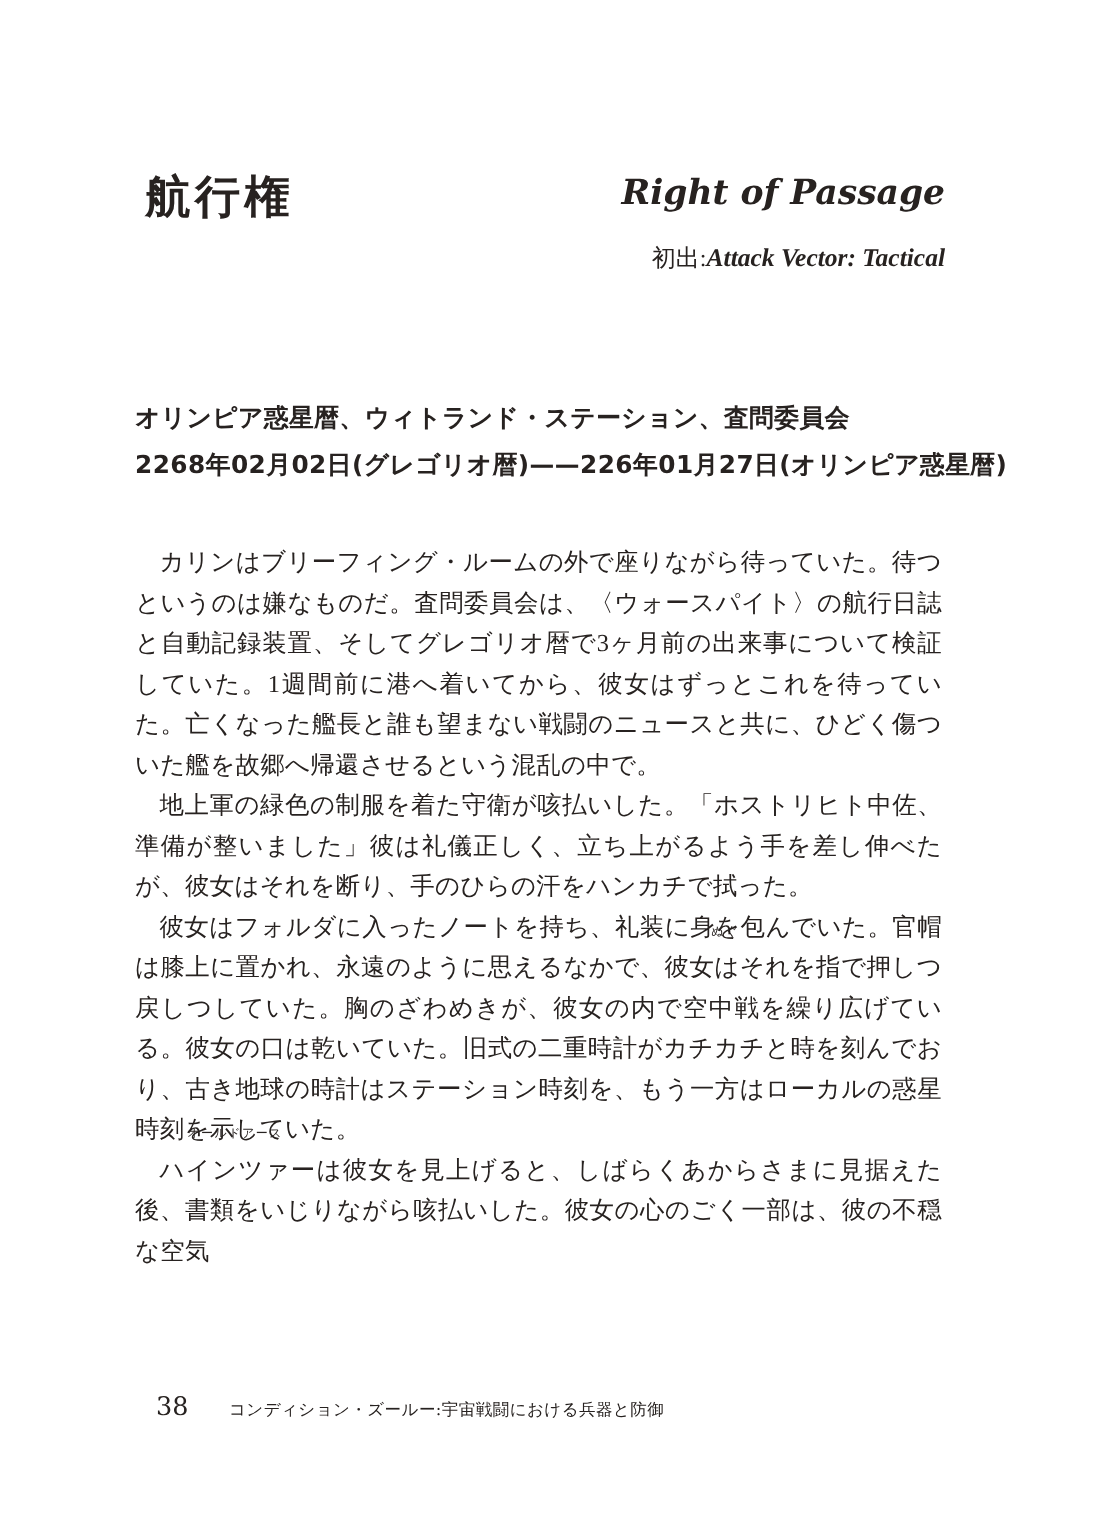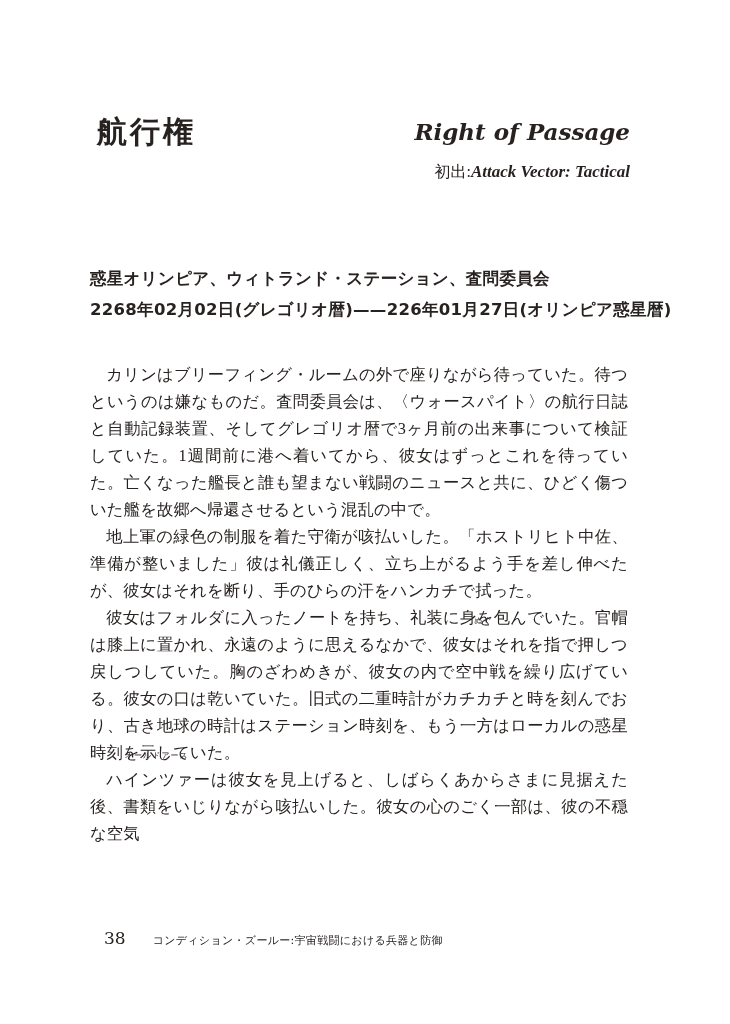--- a/index.html
+++ b/index.html
@@ -16,21 +16,21 @@
     overflow: hidden;
   }
   
   .title-row {
     position: absolute;
     left: 90px;
     right: 100px;
     top: 114px;
     display: flex;
     justify-content: space-between;
-    align-items: center;
+    align-items: flex-start;
   }
   .title-ja {
     margin: 0;
     padding-left: 7px;
     font-family: "DejaVu Sans", "Liberation Sans", sans-serif;
     font-weight: bold;
     font-size: 30px;
     letter-spacing: 3px;
     line-height: 36px;
   }
@@ -130,21 +130,21 @@
   <div class="title-row">
     <h1 class="title-ja">航行権</h1>
     <div class="title-en">Right of Passage</div>
   </div>
 
   <div class="source-row">
     <span class="source-label">初出:</span><span class="source-work">Attack Vector: Tactical</span>
   </div>
 
   <div class="scene-heading">
-    <div class="scene-line">惑星オリンピア、ウィトランド・ステーション、査問委員会</div>
+    <div class="scene-line">オリンピア惑星暦、ウィトランド・ステーション、査問委員会</div>
     <div class="scene-line">2268年02月02日(グレゴリオ暦)——226年01月27日(オリンピア惑星暦)</div>
   </div>
 
   <div class="body-text">
       <p class="body-para">カリンはブリーフィング・ルームの外で座りながら待っていた。待つというのは嫌なものだ。査問委員会は、〈ウォースパイト〉の航行日誌と自動記録装置、そしてグレゴリオ暦で3ヶ月前の出来事について検証していた。1週間前に港へ着いてから、彼女はずっとこれを待っていた。亡くなった<span class="rb">艦長<span class="rt">C O</span></span>と誰も望まない戦闘のニュースと共に、ひどく傷ついた艦を故郷へ帰還させるという混乱の中で。</p>
       <p class="body-para">地上軍の緑色の制服を着た守衛が咳払いした。「ホストリヒト中佐、準備が整いました」彼は礼儀正しく、立ち上がるよう手を差し伸べたが、彼女はそれを断り、手のひらの汗をハンカチで<span class="rb">拭<span class="rt">ぬぐ</span></span>った。</p>
       <p class="body-para">彼女はフォルダに入ったノートを持ち、礼装に身を包んでいた。官帽は膝上に置かれ、永遠のように思えるなかで、彼女はそれを指で押しつ戻しつしていた。胸のざわめきが、彼女の内で空中戦を繰り広げている。彼女の口は乾いていた。旧式の二重時計がカチカチと時を刻んでおり、<span class="rb">古き地球<span class="rt">オールドアース</span></span>の時計はステーション時刻を、もう一方はローカルの惑星時刻を示していた。</p>
       <p class="body-para">ハインツァーは彼女を見上げると、しばらくあからさまに見据えた後、書類をいじりながら咳払いした。彼女の心のごく一部は、彼の不穏な空気</p>
     </div>
 

